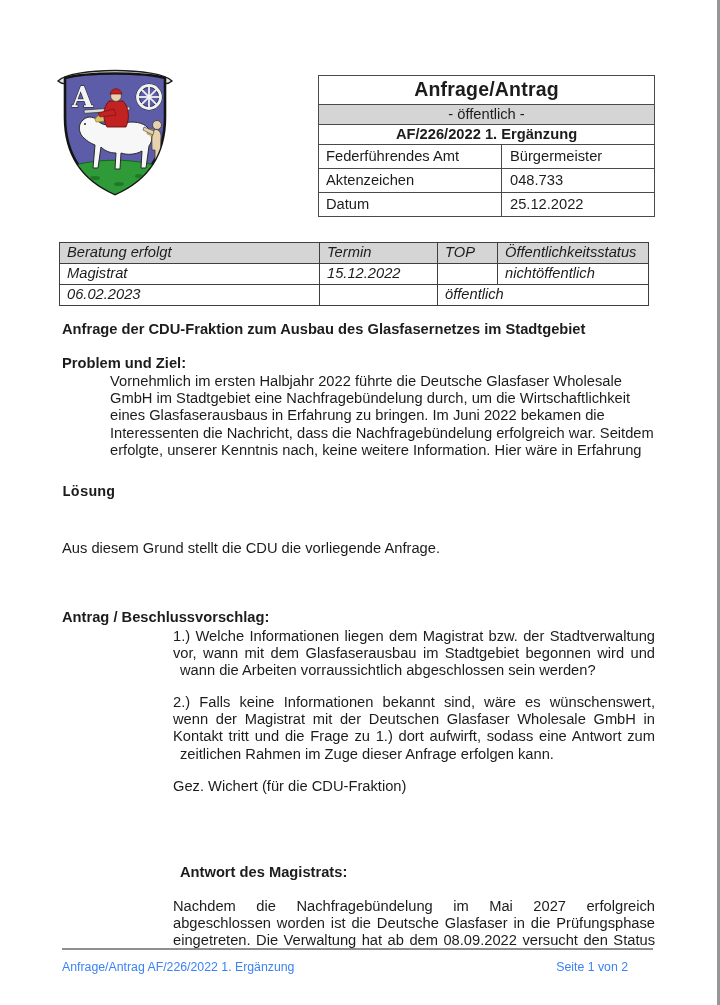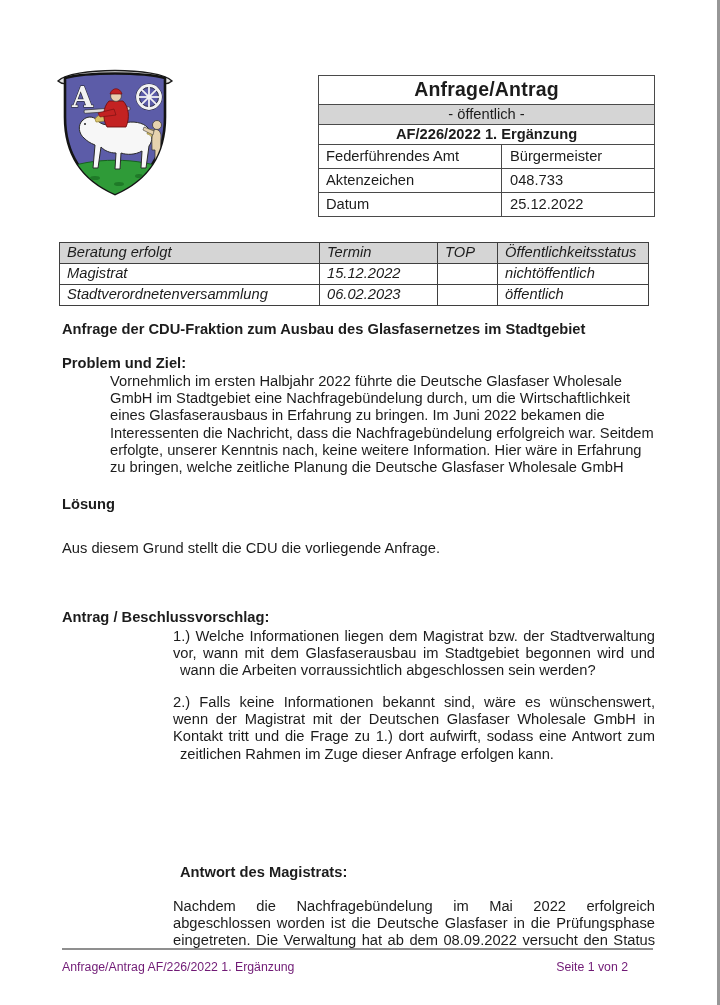--- a/index.html
+++ b/index.html
@@ -35,32 +35,32 @@
   
   .t { position:absolute; font-size:14.7px; line-height:17.2px; white-space:nowrap; }
   .b { font-weight:bold; }
   .block { position:absolute; font-size:14.7px; line-height:17.2px; }
   .block .ln { white-space:nowrap;margin-left:7px; }
   .block .jl { white-space:normal; text-align:justify; text-align-last:justify; }
 
   #subject    { left:62px;  top:321px; }
   #problem-h  { left:62px;  top:355px; }
   #problem-p  { left:103px; top:373px; }
-  #solution-h { left:62px;  top:496px; }
+  #solution-h { left:62px;  top:484px;font-family:Liberation Mono, monospace; }
   #solution-p { left:62px;  top:540px; }
   #motion-h   { left:62px;  top:609px; }
   #item1      { left:173px; top:628px; width:482px; }
   #item2      { left:173px; top:694px; width:482px; }
   #signature  { left:173px; top:778px; }
   #answer-h   { left:180px; top:864px; }
   #answer-p   { left:173px; top:898px; width:482px; }
 
   .footer-rule { position:absolute; left:62px; top:948px; width:591px; height:2px; background:#8f8f8f; }
   .footer { position:absolute; left:62px; top:960px; width:566px; display:flex; justify-content:space-between;
-            font-size:12.3px; color:#701a75; }
+            font-size:12.3px; color:#3b82f6; }
 </style>
 </head>
 <body>
 
 <div class="page">
 
   <div class="scan-line"></div>
 
   <svg class="crest" width="116" height="138" viewBox="0 0 116 138">
     <defs>
@@ -136,60 +136,59 @@
     <div class="con-cell con-head">Beratung erfolgt</div>
     <div class="con-cell con-head">Termin</div>
     <div class="con-cell con-head">TOP</div>
     <div class="con-cell con-head last-col">Öffentlichkeitsstatus</div>
 
     <div class="con-cell">Magistrat</div>
     <div class="con-cell">15.12.2022</div>
     <div class="con-cell"></div>
     <div class="con-cell last-col">nichtöffentlich</div>
 
-    <div class="con-cell last-row">Stadtverordnetenversammlung</div>
     <div class="con-cell last-row">06.02.2023</div>
     <div class="con-cell last-row"></div>
     <div class="con-cell last-col last-row">öffentlich</div>
   </div>
 
   <div class="t b" id="subject">Anfrage der CDU-Fraktion zum Ausbau des Glasfasernetzes im Stadtgebiet</div>
 
   <div class="t b" id="problem-h">Problem und Ziel:</div>
   <div class="block" id="problem-p">
     <div class="ln">Vornehmlich im ersten Halbjahr 2022 führte die Deutsche Glasfaser Wholesale</div>
     <div class="ln">GmbH im Stadtgebiet eine Nachfragebündelung durch, um die Wirtschaftlichkeit</div>
     <div class="ln">eines Glasfaserausbaus in Erfahrung zu bringen. Im Juni 2022 bekamen die</div>
     <div class="ln">Interessenten die Nachricht, dass die Nachfragebündelung erfolgreich war. Seitdem</div>
     <div class="ln">erfolgte, unserer Kenntnis nach, keine weitere Information. Hier wäre in Erfahrung</div>
-    <div class="ln">zu bringen, welche zeitliche Planung die Deutsche Glasfaser Wholesale GmbH</div>
   </div>
 
   <div class="t b" id="solution-h">Lösung</div>
   <div class="t" id="solution-p">Aus diesem Grund stellt die CDU die vorliegende Anfrage.</div>
 
   <div class="t b" id="motion-h">Antrag / Beschlussvorschlag:</div>
 
   <div class="block" id="item1">
     <div class="jl">1.) Welche Informationen liegen dem Magistrat bzw. der Stadtverwaltung</div>
     <div class="jl">vor, wann mit dem Glasfaserausbau im Stadtgebiet begonnen wird und</div>
     <div class="ln">wann die Arbeiten vorraussichtlich abgeschlossen sein werden?</div>
   </div>
 
   <div class="block" id="item2">
     <div class="jl">2.) Falls keine Informationen bekannt sind, wäre es wünschenswert,</div>
     <div class="jl">wenn der Magistrat mit der Deutschen Glasfaser Wholesale GmbH in</div>
     <div class="jl">Kontakt tritt und die Frage zu 1.) dort aufwirft, sodass eine Antwort zum</div>
     <div class="ln">zeitlichen Rahmen im Zuge dieser Anfrage erfolgen kann.</div>
   </div>
 
+  <div class="t" id="signature">Gez. Wichert (für die CDU-Fraktion)</div>
 
   <div class="t b" id="answer-h">Antwort des Magistrats:</div>
   <div class="block" id="answer-p">
-    <div class="jl">Nachdem die Nachfragebündelung im Mai 2022 erfolgreich</div>
+    <div class="jl">Nachdem die Nachfragebündelung im Mai 2027 erfolgreich</div>
     <div class="jl">abgeschlossen worden ist die Deutsche Glasfaser in die Prüfungsphase</div>
     <div class="jl">eingetreten. Die Verwaltung hat ab dem 08.09.2022 versucht den Status</div>
   </div>
 
   <div class="footer-rule"></div>
   <div class="footer">
     <span>Anfrage/Antrag AF/226/2022 1. Ergänzung</span>
     <span>Seite 1 von 2</span>
   </div>
 

